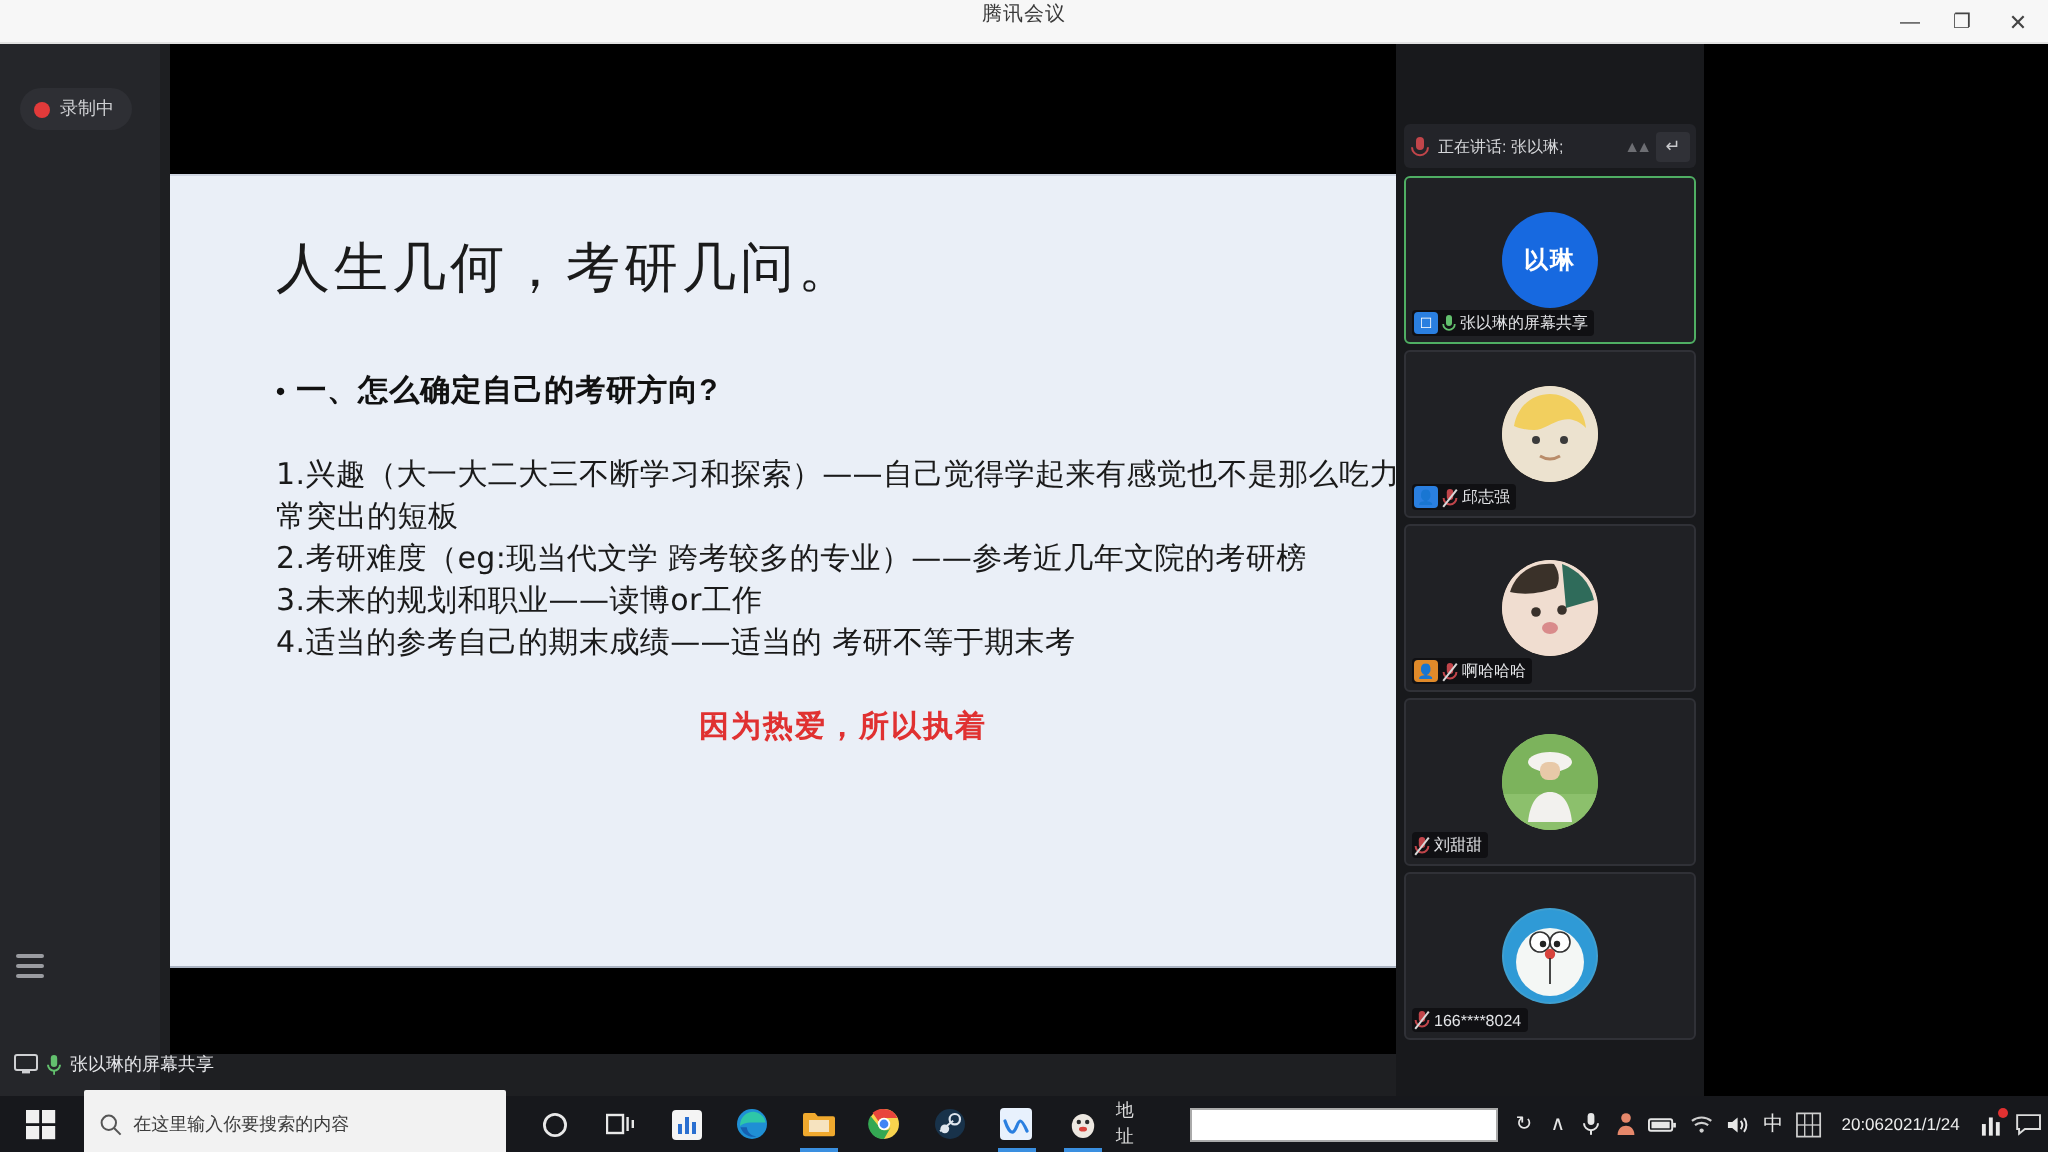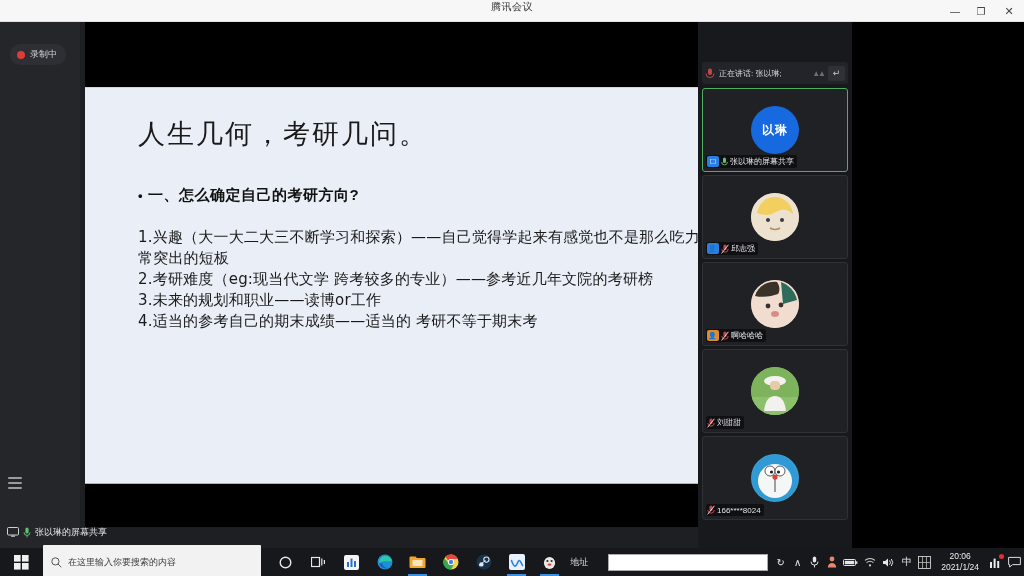--- a/index.html
+++ b/index.html
@@ -165,21 +165,21 @@
   .addrinput{
     width:160px; height:17px; background:#fff; border:1px solid #aaa;
     display:flex; align-items:center; justify-content:flex-end; padding-right:4px;
     font-size:8px; color:#555;
   }
   .trayicon{
     min-width:17px; height:28px; display:flex; align-items:center; justify-content:center;
     color:#e6e6e6; font-size:10px; padding:0 3px;
   }
   .clock{
-    display:flex; flex-direction:column; align-items:center; justify-content:center;
+    display:flex; flex-direction:row; align-items:center; justify-content:center;
     height:28px; padding:0 7px; color:#eee; line-height:11px;
   }
   .clock span{ font-size:8.5px; }
   .notifdot{ position:relative; }
   .notifdot::after{
     content:""; position:absolute; top:6px; right:1px; width:5px; height:5px;
     border-radius:50%; background:#e03131;
   }
   svg{ display:block; }
 </style>
@@ -215,20 +215,21 @@
       <div class="slide-heading">
         <span class="dot">•</span>
         <span>一、怎么确定自己的考研方向?</span>
       </div>
       <div class="slide-body">
         <p>1.兴趣（大一大二大三不断学习和探索）——自己觉得学起来有感觉也不是那么吃力，没有非常突出的短板</p>
         <p>2.考研难度（eg:现当代文学 跨考较多的专业）——参考近几年文院的考研榜</p>
         <p>3.未来的规划和职业——读博or工作</p>
         <p>4.适当的参考自己的期末成绩——适当的 考研不等于期末考</p>
       </div>
+      <div class="slide-accent">因为热爱，所以执着</div>
     </div>
   </div>
 
   <div class="collapse-handle">
     <span>›</span>
   </div>
 
   <div class="sharebar">
     <svg width="12" height="10" viewBox="0 0 12 10">
       <rect x="0.5" y="0.5" width="11" height="7.5" rx="1" fill="none" stroke="#cfd0d3"></rect>

